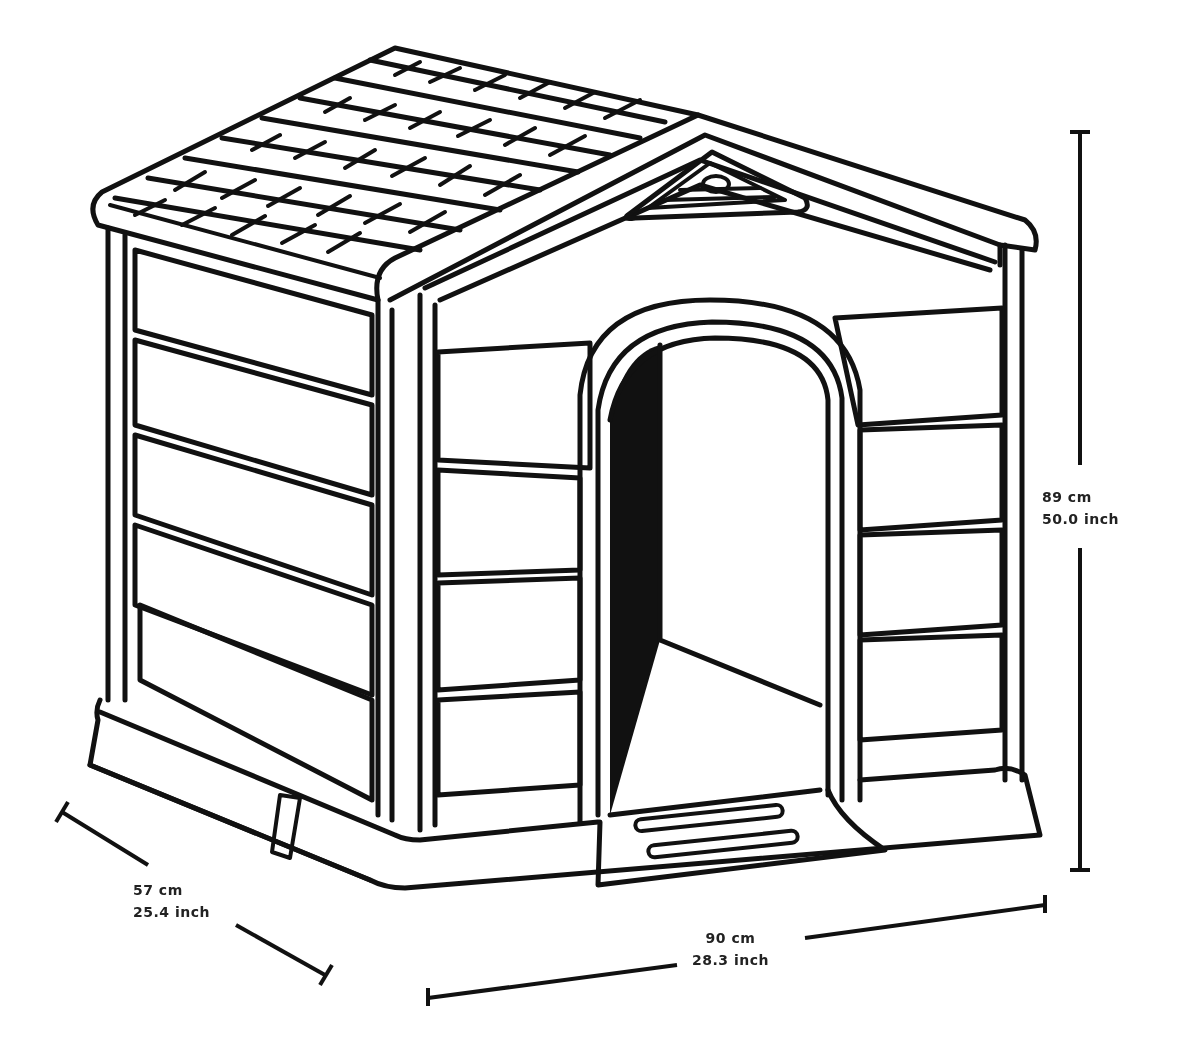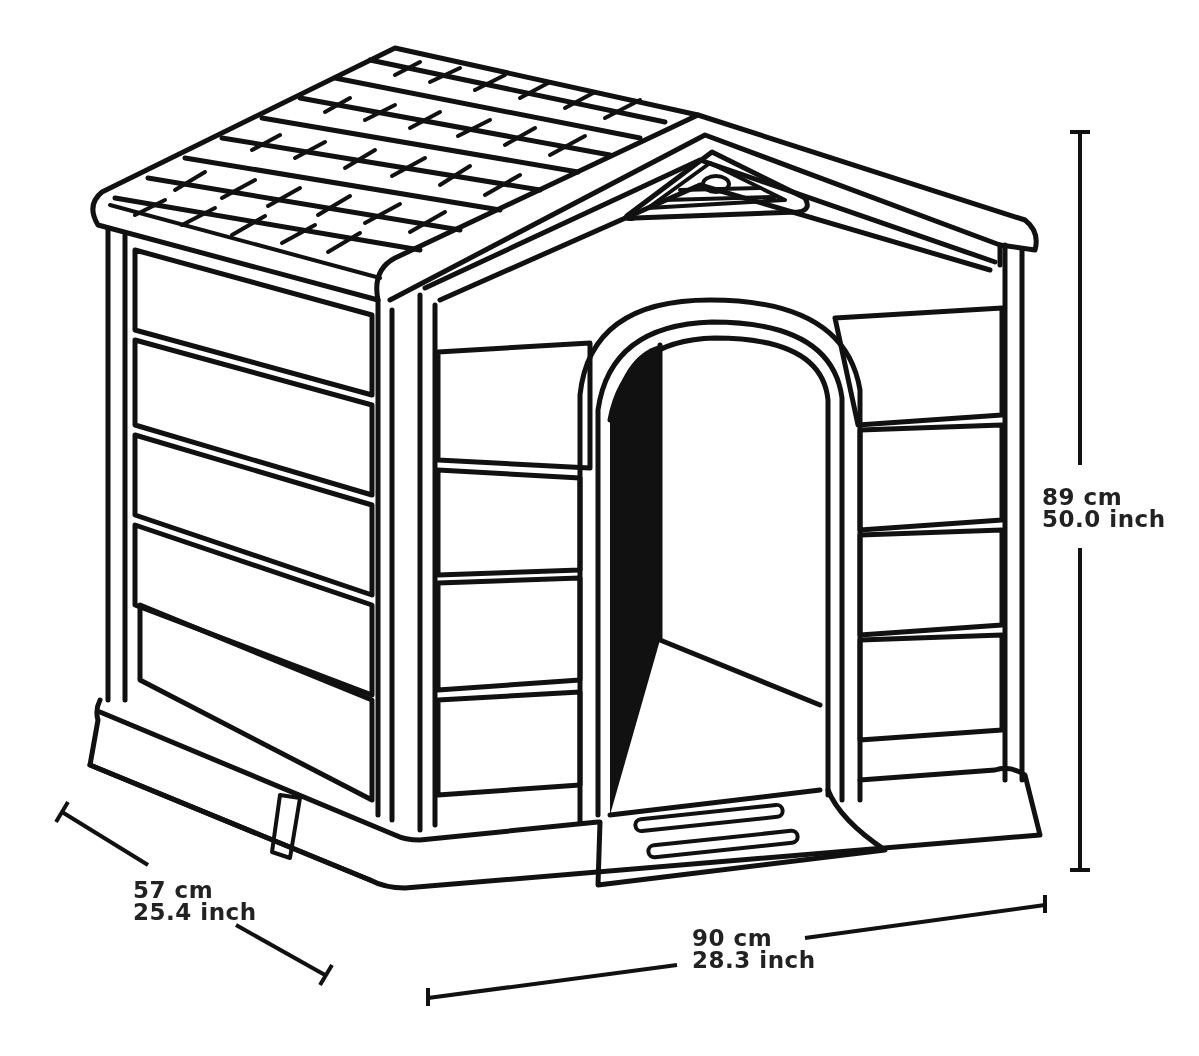--- a/index.html
+++ b/index.html
@@ -1,21 +1,21 @@
 <!DOCTYPE html>
 <html><head>
 <meta charset="utf-8">
 <style>
   html, body { margin: 0; padding: 0; background: #ffffff; }
   body { width: 1199px; height: 1056px; overflow: hidden; position: relative; }
   svg { position: absolute; left: 0; top: 0; }
   .ln { fill: none; stroke: #111; stroke-width: 5; stroke-linejoin: round; stroke-linecap: round; }
   .lt { fill: none; stroke: #111; stroke-width: 4; stroke-linejoin: round; stroke-linecap: round; }
   .dim { fill: none; stroke: #111; stroke-width: 4; stroke-linecap: butt; }
-  .lbl { position: absolute; font-family: "DejaVu Sans", sans-serif; font-weight: bold; font-size: 23px; line-height: 22px; color: #222; letter-spacing: 0.5px; }
+  .lbl { position: absolute; font-family: "DejaVu Sans", sans-serif; font-weight: bold; font-size: 14px; line-height: 22px; color: #222; letter-spacing: 0.5px; }
 </style>
 </head>
 <body>
 
 <svg width="1199" height="1056" viewBox="0 0 1199 1056">
 
   <g>
     <path class="ln" d="M395 48 L698 115 L395 258 Q372 270 378 300 L98 225 Q86 205 102 192 Z"></path>
     <path class="lt" d="M110 205 L380 278"></path>
 
@@ -148,16 +148,16 @@
 </svg>
 
 <div class="lbl" style="left:1042px; top:486px;">
   <div>89 cm</div>
   <div>50.0 inch</div>
 </div>
 <div class="lbl" style="left:133px; top:879px;">
   <div>57 cm</div>
   <div>25.4 inch</div>
 </div>
-<div class="lbl" style="left:692px; top:927px;">
+<div class="lbl" style="left:692px; top:927px;text-align:center;">
   <div>90 cm</div>
   <div>28.3 inch</div>
 </div>
 
 </body></html>

